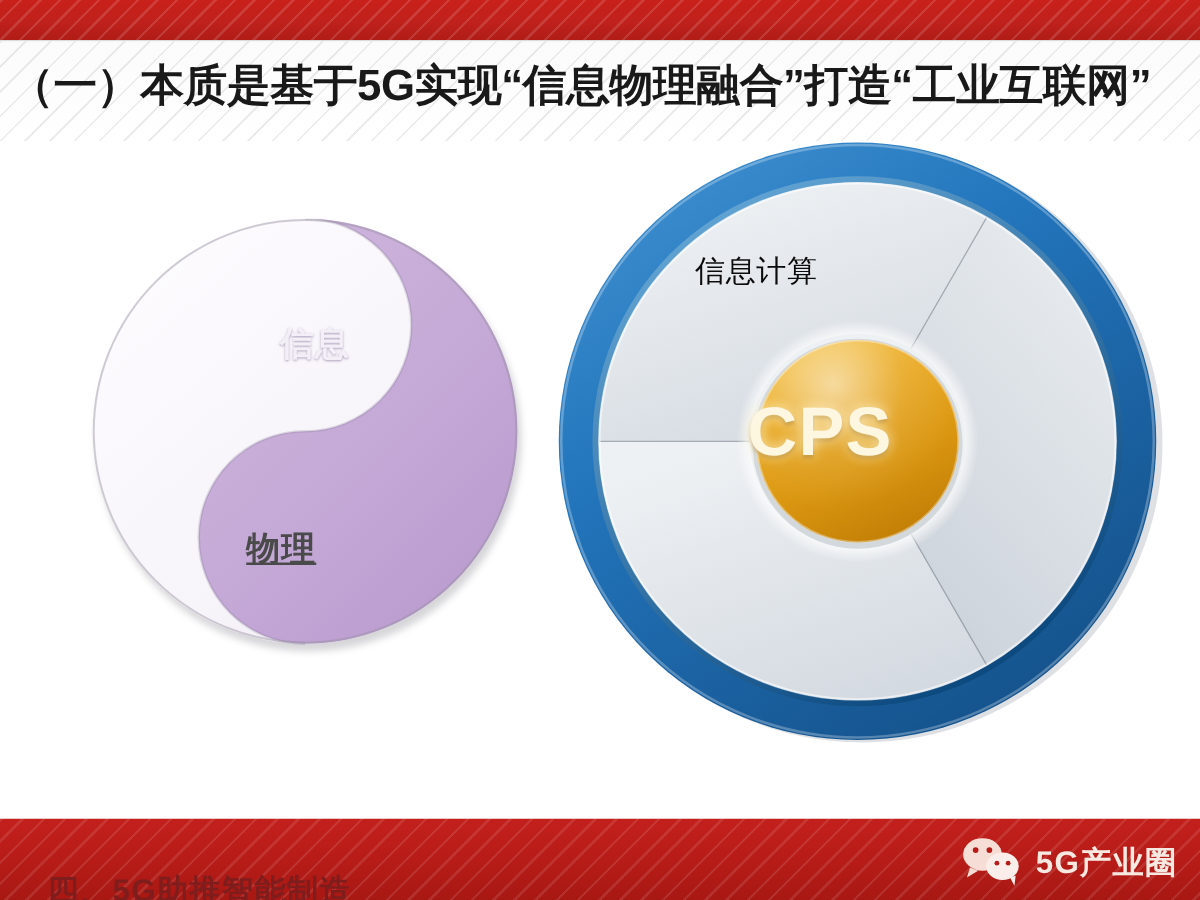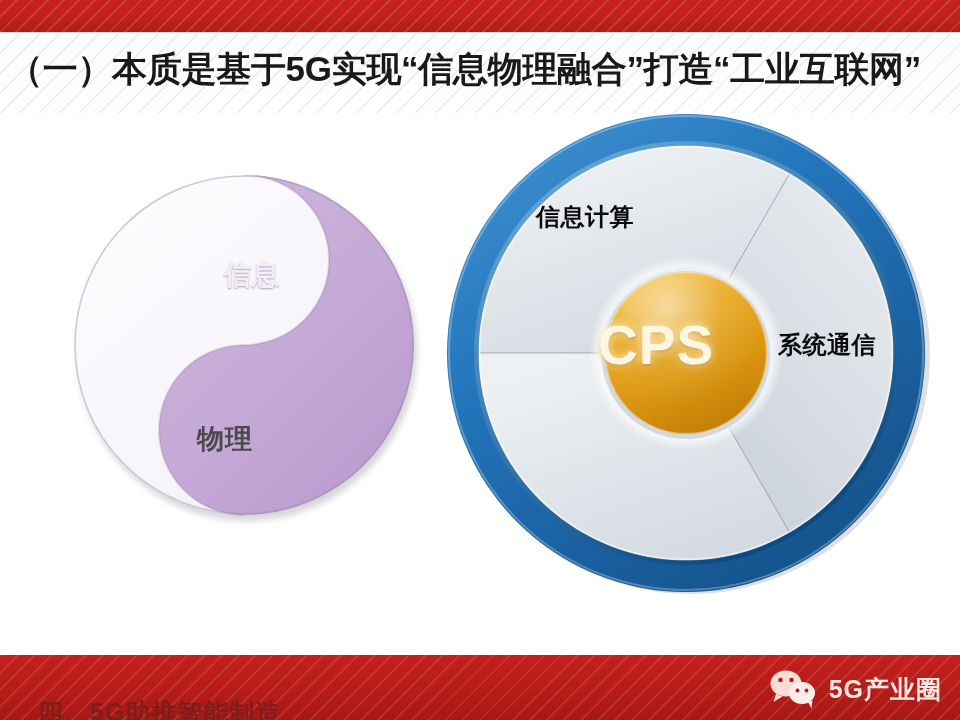--- a/index.html
+++ b/index.html
@@ -104,39 +104,41 @@
     left: 128px;
     top: 82px;
     color: #f3eff7;
     text-shadow: 0 1px 2px rgba(110,85,135,0.55);
     margin-left: 24px;
   }
   #yy-label-phys {
     left: 125px;
     top: 246px;
     color: #4a4a4a;
+    text-decoration: underline;
   }
 
   
   #cps-wrap {
     position: absolute;
     left: 440px;   
     top: -6px;     
     width: 496px;
     height: 496px;
   }
   #cps-svg { position: absolute; left: 0; top: 0; }
 
   .cps-seg-label {
     position: absolute;
     font-size: 24px;
-    font-weight: bold;
+    font-weight: normal;
     color: #0c0c0c;
     white-space: nowrap;
     letter-spacing: 0.5px;
+    margin-left: 20px;
   }
   #cps-label-compute { left: 96px;  top: 94px; }
   #cps-label-comm    { left: 338px; top: 222px; }
   #cps-label-control { left: 92px;  top: 338px; }
 
   #cps-core-text {
     position: absolute;
     left: 158px;
     top: 206px;
     width: 180px;
@@ -313,21 +315,20 @@
         <circle cx="246" cy="248" r="84" fill="rgba(160,168,178,0.35)"></circle>
 
         <circle cx="246" cy="246" r="81" fill="url(#gradGold)"></circle>
         <circle cx="246" cy="246" r="81" fill="url(#gradGoldGloss)"></circle>
         <circle cx="246" cy="246" r="80.5" fill="none" stroke="rgba(255,255,255,0.35)" stroke-width="1.5"></circle>
       </svg>
 
       <div id="cps-core-text">CPS</div>
 
       <div class="cps-seg-label" id="cps-label-compute">信息计算</div>
-      <div class="cps-seg-label" id="cps-label-comm">系统通信</div>
     </div>
 
   </div>
 
   <div id="bottom-bar"></div>
 
   <div id="footer-title">四、5G助推智能制造</div>
 
   <div id="brand-group">
     <svg id="wechat-icon" width="54" height="42" viewBox="0 0 54 42">

